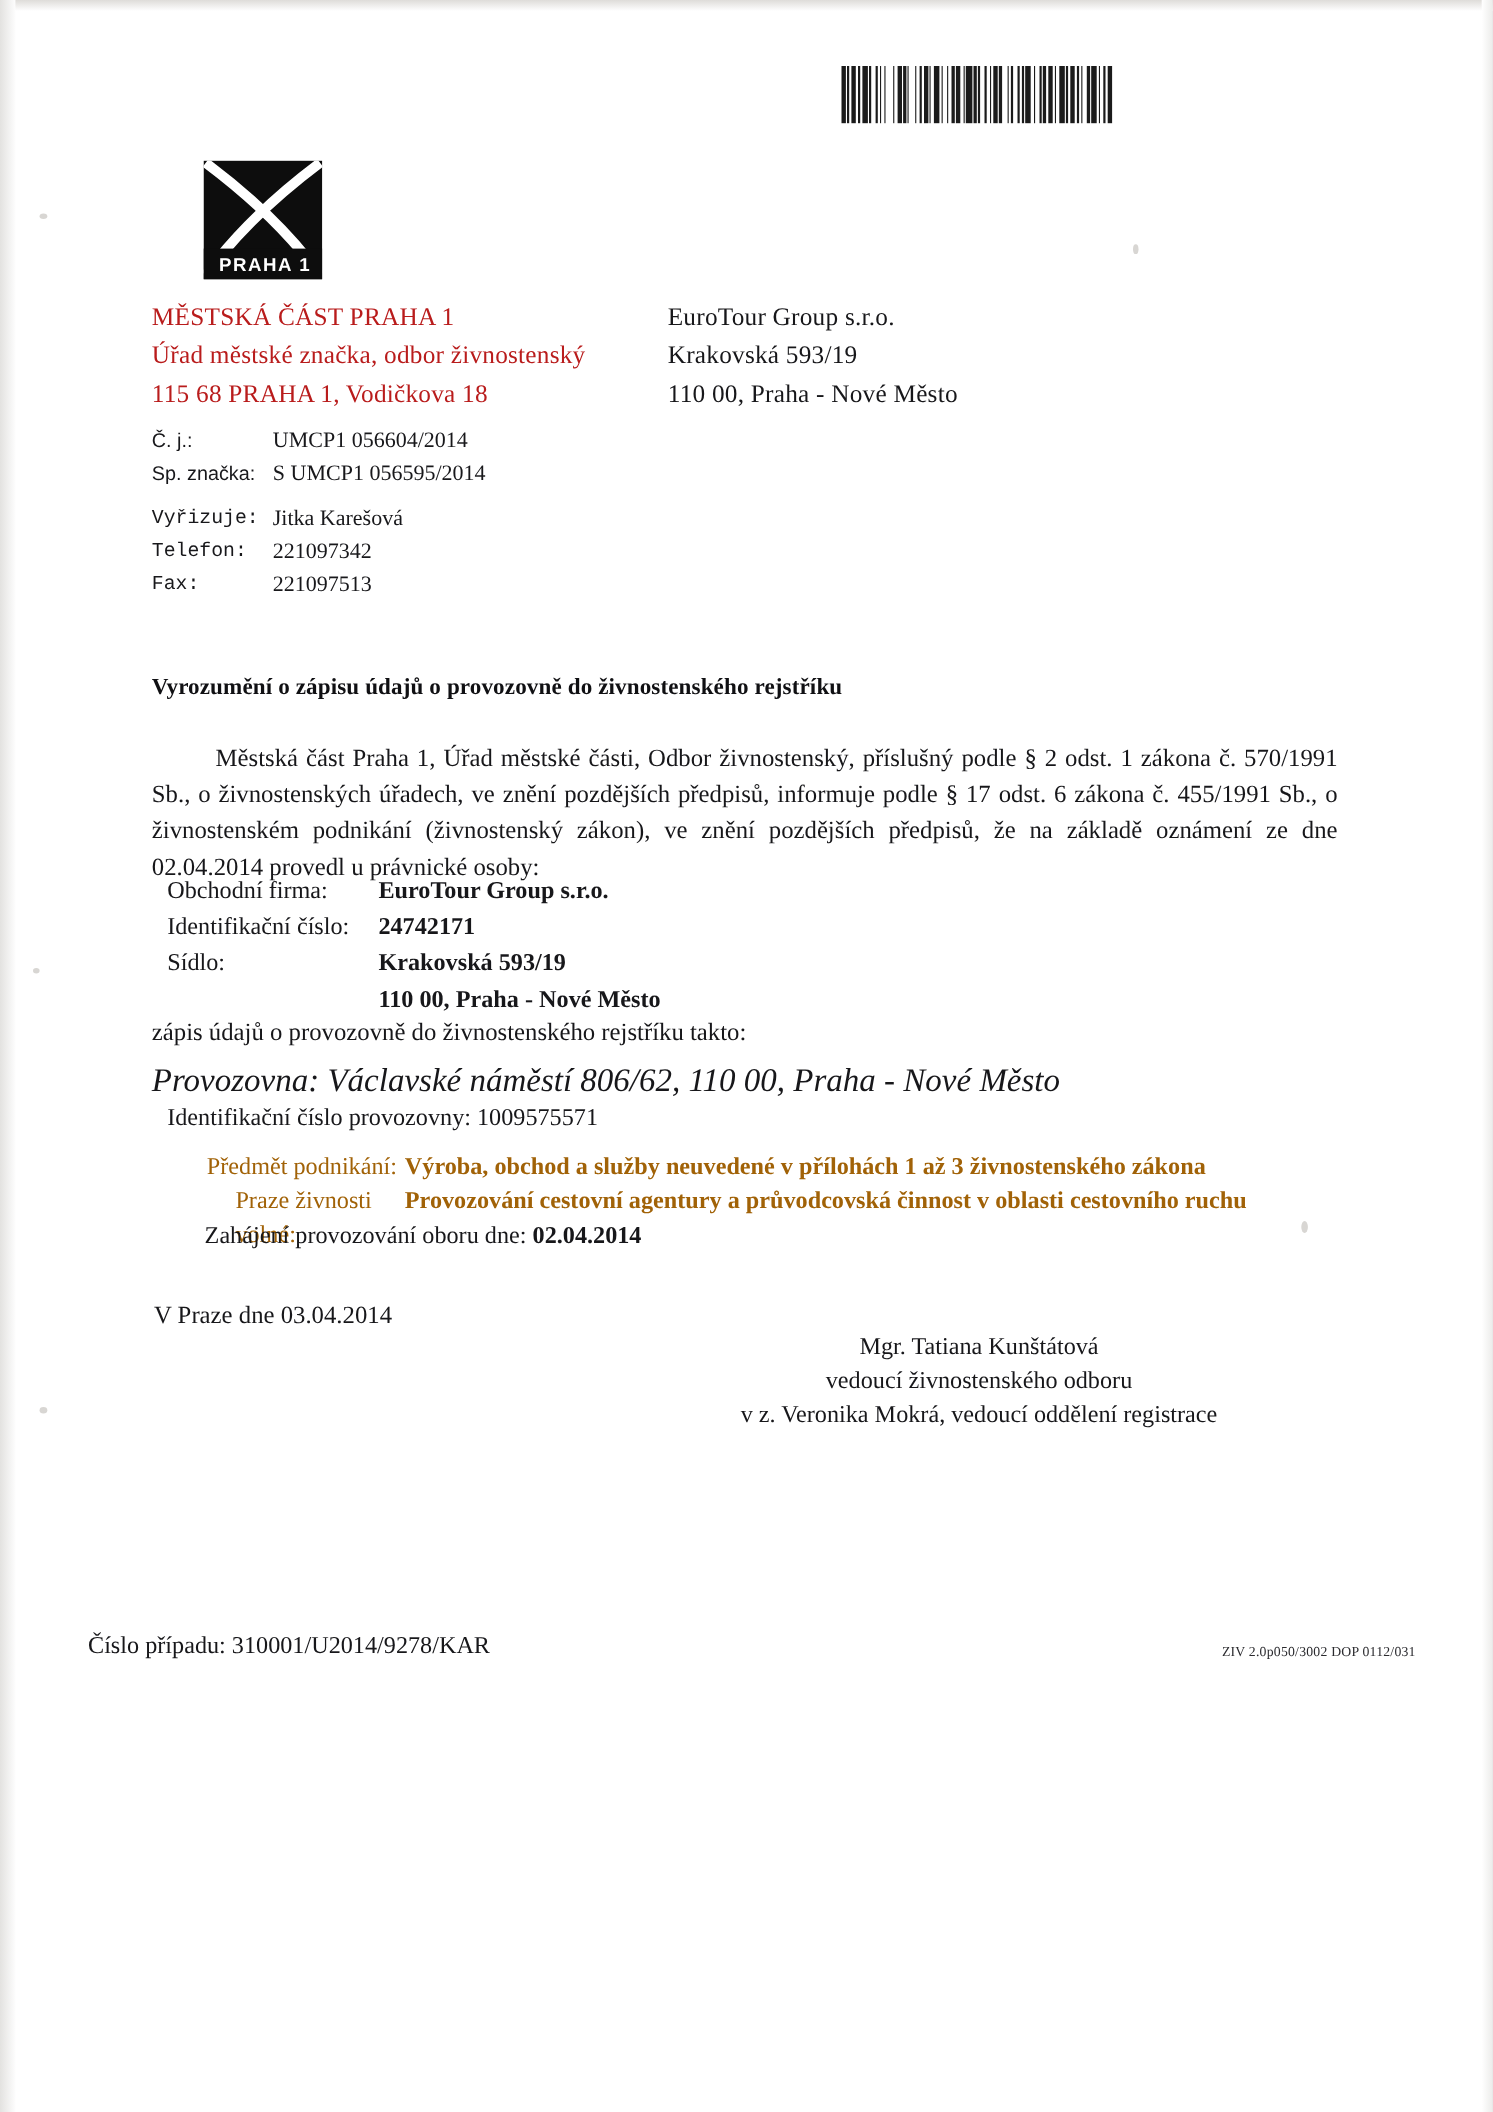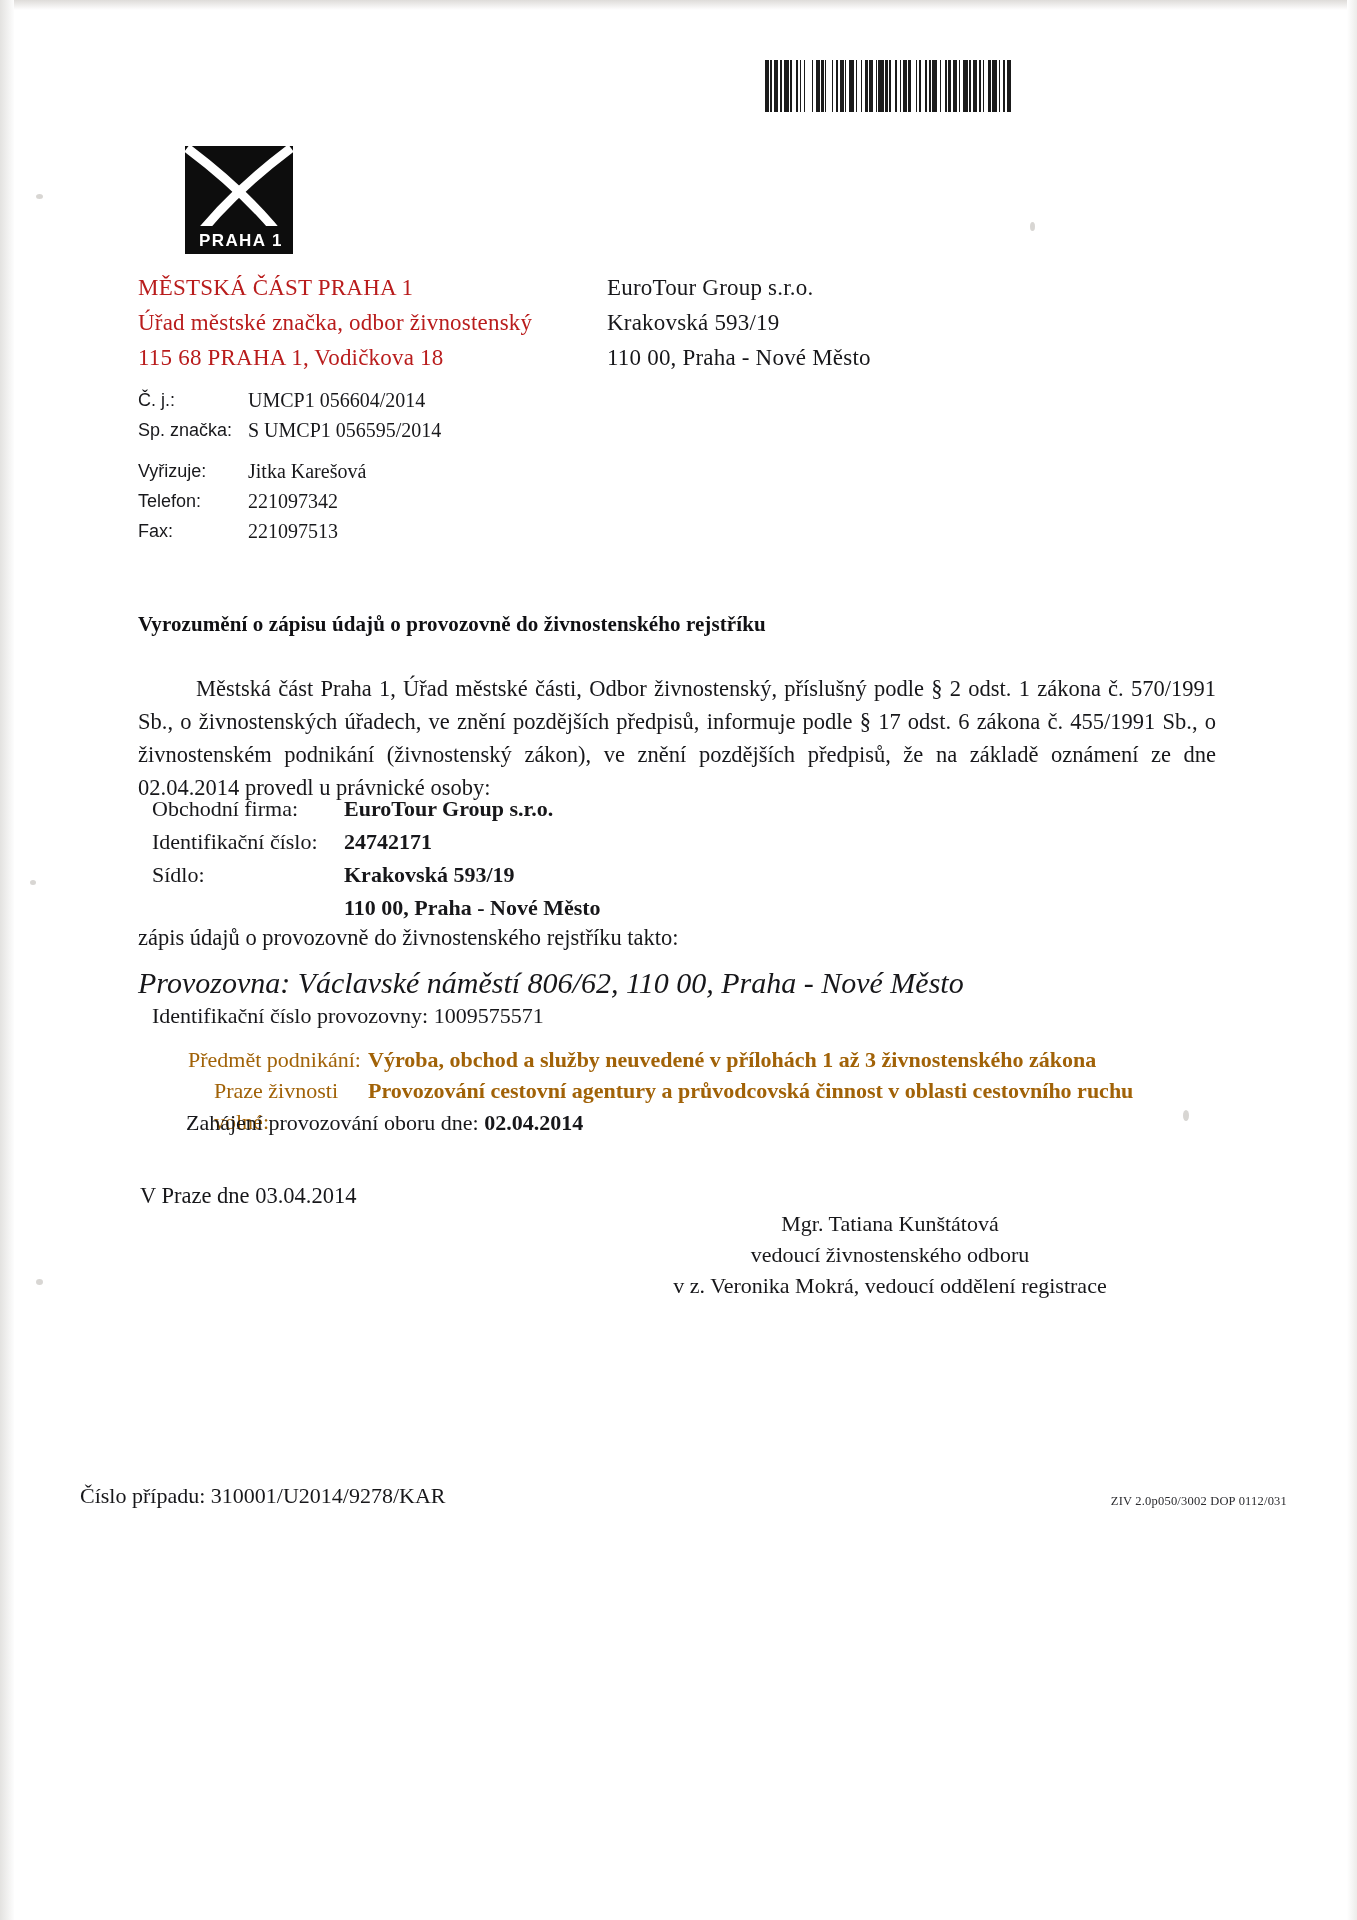--- a/index.html
+++ b/index.html
@@ -66,21 +66,21 @@
   }
   .refblock .val{font-family:"Liberation Serif", serif;font-size:20px;}
 
   .contactblock{
     position:absolute;left:138px;top:456px;
     font-size:19px;line-height:30px;color:#18181b;
   }
   .contactblock .row{display:flex;}
   .contactblock .lbl{
     width:110px;flex:none;
-    font-family:Liberation Sans, sans-serif;
+    font-family:Liberation Mono, monospace;
     font-size:18px;
   }
   .contactblock .val{font-family:"Liberation Serif", serif;font-size:20px;}
 
   .doc-title{
     position:absolute;left:138px;top:612px;
     font-size:21px;font-weight:bold;color:#101013;
     letter-spacing:.1px;
   }
 

